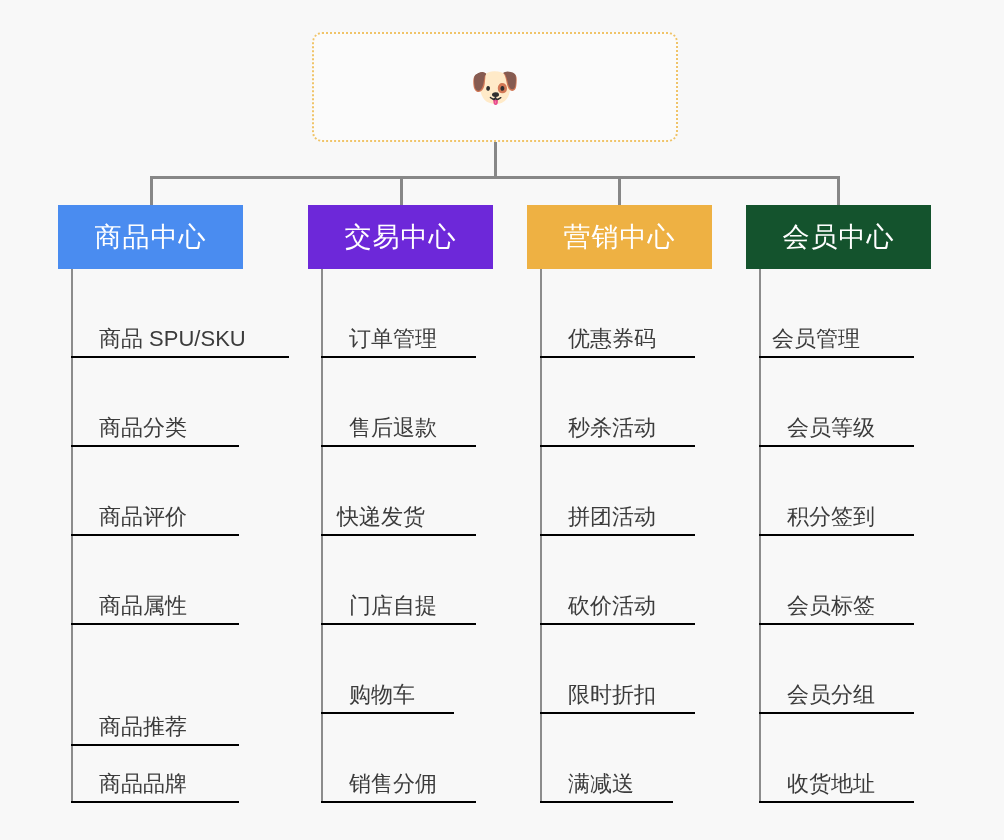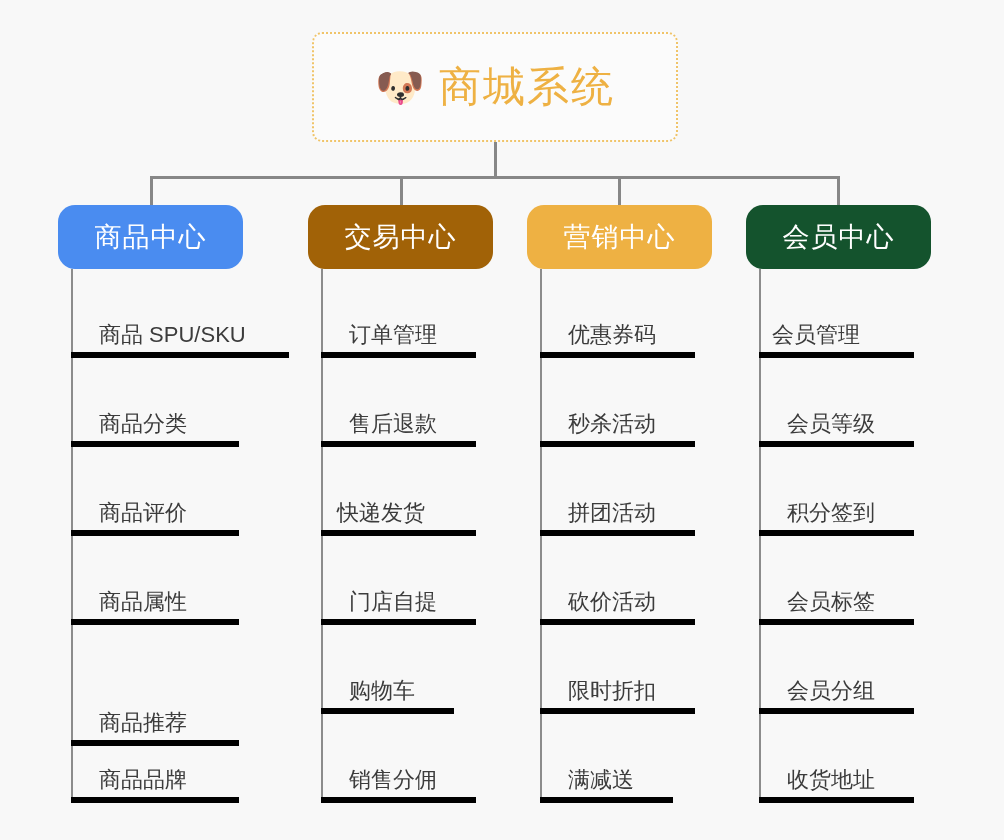--- a/index.html
+++ b/index.html
@@ -65,21 +65,21 @@
     position: absolute;
     top: 205px;
     width: 185px;
   }
   .branch-head {
     position: absolute;
     top: 0;
     left: 0;
     width: 185px;
     height: 64px;
-    border-radius: 17px;
+    border-radius: 0;
     display: flex;
     align-items: center;
     justify-content: center;
   }
   .branch-head-label {
     color: #ffffff;
     font-size: 27px;
     letter-spacing: 1px;
     line-height: 1;
     white-space: nowrap;
@@ -94,38 +94,37 @@
     background: #8c8c8c;
   }
 
   
   .leaf {
     position: absolute;
     left: 13px;
     height: 89px;
     display: flex;
     align-items: flex-end;
-    border-bottom: 6px solid #000000;
+    border-bottom: 2px solid #000000;
     padding: 0 10px 4px 28px;
   }
   .leaf-label {
     font-size: 22px;
     color: #3c3c3c;
     line-height: 1.18;
     white-space: nowrap;
   }
 </style>
 </head>
 <body style="background: rgb(248, 248, 248);">
 
 <div id="mindmap">
 
   <div class="root-node" style="border-color: rgb(240, 196, 105);">
     <span class="root-emoji">🐶</span>
-    <span class="root-title" style="color: rgb(238, 177, 67);">商城系统</span>
   </div>
 
   <div class="conn conn-v" style="left: 494px; top: 142px; height: 36px; background: rgb(135, 135, 135);"></div>
 
   <div class="conn conn-h" style="left: 150px; top: 176px; width: 690px; background: rgb(135, 135, 135);"></div>
 
   <div class="conn conn-v" style="left: 150px; top: 176px; height: 31px; background: rgb(135, 135, 135);"></div>
   <div class="conn conn-v" style="left: 400px; top: 176px; height: 31px; background: rgb(135, 135, 135);"></div>
   <div class="conn conn-v" style="left: 618px; top: 176px; height: 31px; background: rgb(135, 135, 135);"></div>
   <div class="conn conn-v" style="left: 837px; top: 176px; height: 31px; background: rgb(135, 135, 135);"></div>
@@ -149,21 +148,21 @@
       </div>
     <div class="leaf" style="top:420px; width:168px;margin-top:32px;">
         <span class="leaf-label">商品推荐</span>
       </div>
     <div class="leaf" style="top:509px; width:168px;">
         <span class="leaf-label">商品品牌</span>
       </div>
   </div>
 
   <div class="branch" style="left:308px;">
-    <div class="branch-head" style="background-color: #a16207;">
+    <div class="branch-head" style="background-color: #6d28d9;">
       <span class="branch-head-label">交易中心</span>
     </div>
     <div class="branch-trunk" style="height:534px;"></div>
     <div class="leaf" style="top:64px;  width:155px;">
         <span class="leaf-label">订单管理</span>
       </div>
     <div class="leaf" style="top:153px; width:155px;">
         <span class="leaf-label">售后退款</span>
       </div>
     <div class="leaf" style="top:242px; width:155px;padding-left:16px;">

